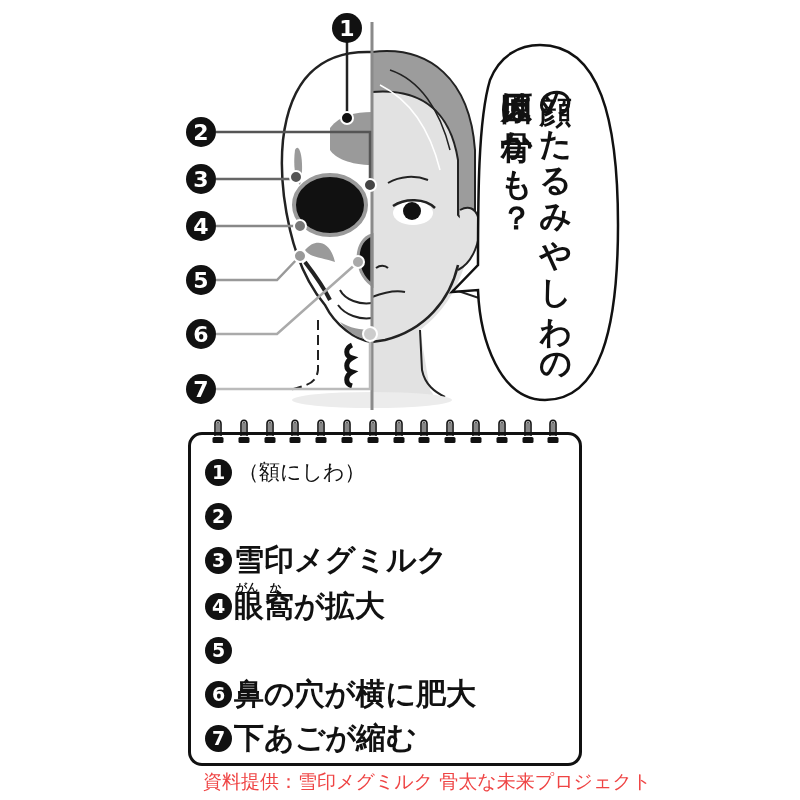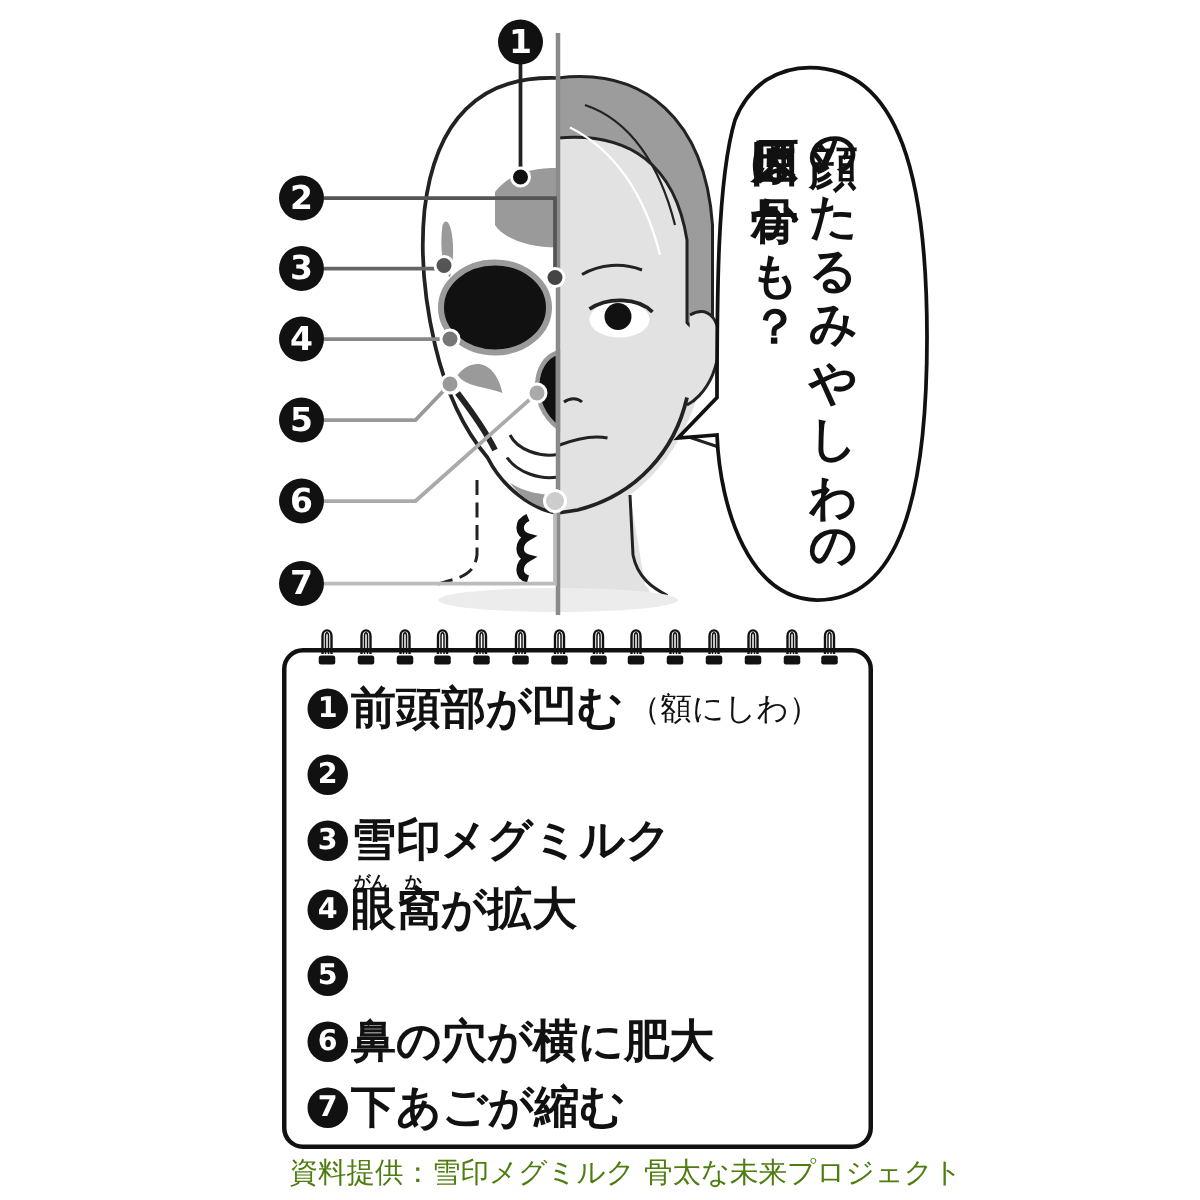--- a/index.html
+++ b/index.html
@@ -21,21 +21,21 @@
               border: 3px solid #111; border-radius: 14px; box-sizing: border-box; background: #fff; }
   .ring { position: absolute; top: 418px; width: 12px; height: 32px; }
   .list { position: absolute; left: 205px; top: 452px; }
   .item { position: absolute; left: 0; height: 40px; display: flex; align-items: center; white-space: nowrap; }
   .num { width: 27px; height: 27px; border-radius: 50%; background: #111; color: #fff;
          font-weight: bold; font-size: 19px; display: flex; align-items: center; justify-content: center;
          margin-right: 2px; font-family: "DejaVu Sans", sans-serif; }
   .main { font-weight: bold; font-size: 30px; letter-spacing: 0px; color: #111; }
   .note { font-size: 21px; color: #111; margin-left: 4px; }
   .ruby { position: absolute; font-size: 11px; color: #111; top: -6px; text-decoration: underline; }
-  .credit { position: absolute; left: 193px; top: 769px; font-size: 19px; color: #4d7c0f; white-space: nowrap; }
+  .credit { position: absolute; left: 203px; top: 769px; font-size: 19px; color: #ef4444; white-space: nowrap; }
 </style>
 </head>
 <body>
 
 <div class="illustration">
   <svg width="800" height="420" viewBox="0 0 800 420">
 
     <path d="M372 60 C 420 55, 460 80, 470 140 L 472 200 C 475 250, 460 300, 420 330 C 400 345, 385 348, 372 350 Z" fill="#e2e2e2"></path>
 
     <path d="M372 330 L 420 330 L 430 390 C 440 400, 430 405, 372 405 Z" fill="#e2e2e2"></path>
@@ -192,21 +192,20 @@
     <div class="ring" style="left: 547.4px;"><svg width="12" height="32" viewBox="0 0 12 32">
         <path d="M3 18 L3 6 C3 1, 9 1, 9 6 L9 18" fill="none" stroke="#111" stroke-width="1.6"></path>
         <path d="M5 18 L5 6 C5 3, 7 3, 7 6 L7 18" fill="none" stroke="#111" stroke-width="1"></path>
         <rect x="0.5" y="19" width="11" height="6" rx="1.5" fill="#111"></rect>
       </svg></div>
   </div>
 
 <div class="list">
   <div class="item" style="top:0px">
     <span class="num">1</span>
-    <span class="main">前頭部が凹む</span>
     <span class="note">（額にしわ）</span>
   </div>
   <div class="item" style="top:44px">
     <span class="num">2</span>
   </div>
   <div class="item" style="top:88px">
     <span class="num">3</span>
     <span class="main">雪印メグミルク</span>
   </div>
   <div class="item" style="top:134px">

